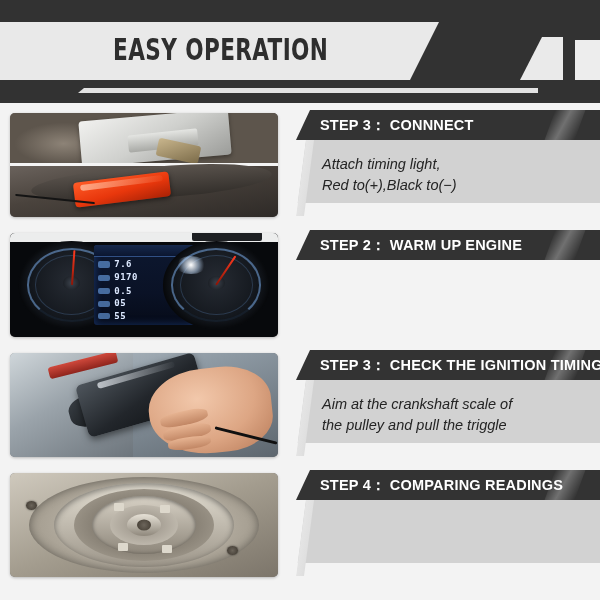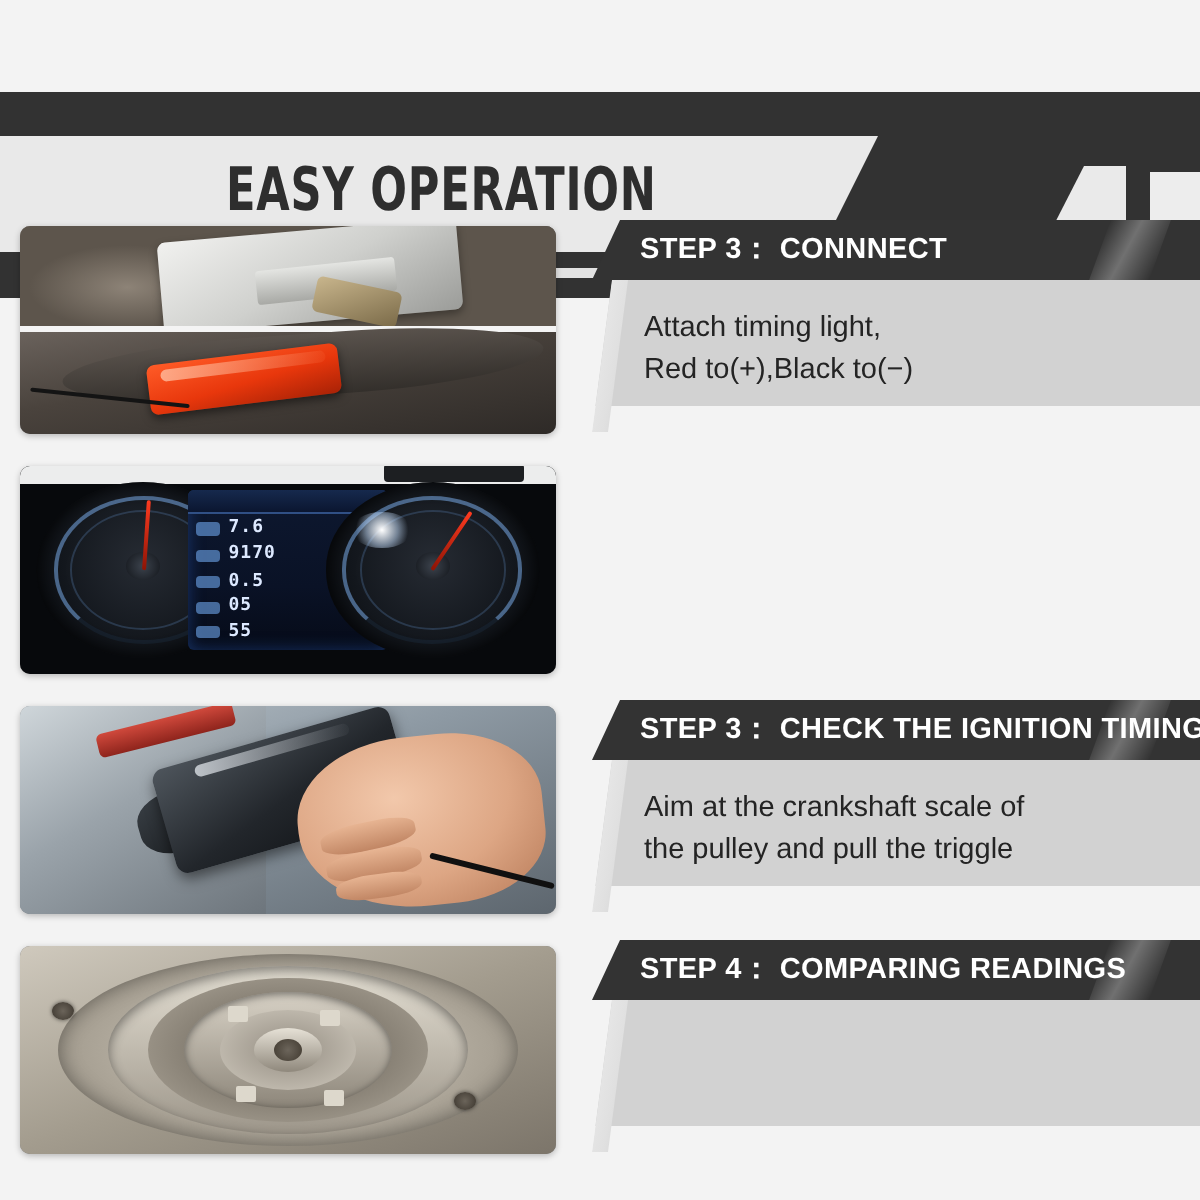--- a/index.html
+++ b/index.html
@@ -5,21 +5,21 @@
   html,body{margin:0;padding:0;}
   body{
     width:600px;height:600px;overflow:hidden;
     background:#f2f2f2;
     font-family:"Liberation Sans","DejaVu Sans",sans-serif;
     position:relative;
   }
   .page{position:absolute;inset:0;width:600px;height:600px;background:#f3f3f3;overflow:hidden;}
 
   
-  .header{position:absolute;left:0;top:0;width:600px;height:103px;overflow:hidden;background:#fdba74;margin-top:46px;}
+  .header{position:absolute;left:0;top:0;width:600px;height:103px;overflow:hidden;background:#fdba74;}
   .hdr-top-band{position:absolute;left:0;top:0;width:600px;height:22px;background:#323232;}
   .hdr-mid{position:absolute;left:0;top:22px;width:600px;height:58px;background:#e9e9e9;}
   .hdr-bottom-band{position:absolute;left:0;top:80px;width:600px;height:23px;background:#323232;}
   .hdr-bottom-line{position:absolute;left:78px;top:88px;width:460px;height:5px;background:#e2e2e2;
      -webkit-clip-path:polygon(6px 0,100% 0,100% 100%,0 100%);clip-path:polygon(6px 0,100% 0,100% 100%,0 100%);}
   .hdr-title{
     position:absolute;left:113px;top:33px;
     font-size:30px;font-weight:bold;color:#2e2e2e;
     letter-spacing:0.5px;
     font-family:"DejaVu Sans Condensed","Liberation Sans Narrow","Liberation Sans",sans-serif;
@@ -143,21 +143,21 @@
 
   .step-head{position:relative;height:30px;background:#333333;
      -webkit-clip-path:polygon(14px 0,304px 0,304px 30px,0 30px);clip-path:polygon(14px 0,304px 0,304px 30px,0 30px);}
   .step-head-shine{position:absolute;right:20px;top:0;width:30px;height:30px;
      background:linear-gradient(100deg,rgba(255,255,255,0) 0%,rgba(255,255,255,.30) 45%,rgba(255,255,255,0) 100%);
      transform:skewX(-20deg);pointer-events:none;}
   .step-head-label{position:absolute;left:24px;top:0;height:30px;line-height:30px;
      color:#ffffff;font-size:14.5px;font-weight:bold;letter-spacing:.2px;white-space:nowrap;}
 
   .step-body{position:relative;height:63px;background:#d2d2d2;
-     -webkit-clip-path:polygon(10px 0,304px 0,304px 76px,0 76px);clip-path:polygon(10px 0,304px 0,304px 76px,0 76px);}
+     -webkit-clip-path:polygon(10px 0,304px 0,304px 76px,0 76px);clip-path:polygon(10px 0,304px 0,304px 76px,0 76px);font-style:italic;}
   .step-body-edge{position:absolute;left:0;top:0;width:18px;height:76px;
      background:linear-gradient(100deg,#ececec 0%,#e0e0e0 60%,#d2d2d2 100%);
      -webkit-clip-path:polygon(10px 0,18px 0,8px 76px,0 76px);clip-path:polygon(10px 0,18px 0,8px 76px,0 76px);}
   .step-text{position:absolute;left:26px;top:14px;color:#242424;font-size:14.5px;line-height:21px;white-space:pre-line;}
 </style>
 </head>
 <body>
 
 <div class="page">
 
@@ -266,20 +266,24 @@
       <span class="step-head-shine"></span>
     </div>
     <div class="step-body">
       <div class="step-body-edge"></div>
       <div class="step-text">Attach timing light,
 Red to(+),Black to(−)</div>
     </div>
   </div>
 
   <div class="step s2">
+    <div class="step-head">
+      <span class="step-head-label">STEP 2： WARM UP ENGINE</span>
+      <span class="step-head-shine"></span>
+    </div>
   </div>
 
   <div class="step s3">
     <div class="step-head">
       <span class="step-head-label">STEP 3： CHECK THE IGNITION TIMING</span>
       <span class="step-head-shine"></span>
     </div>
     <div class="step-body">
       <div class="step-body-edge"></div>
       <div class="step-text">Aim at the crankshaft scale of

